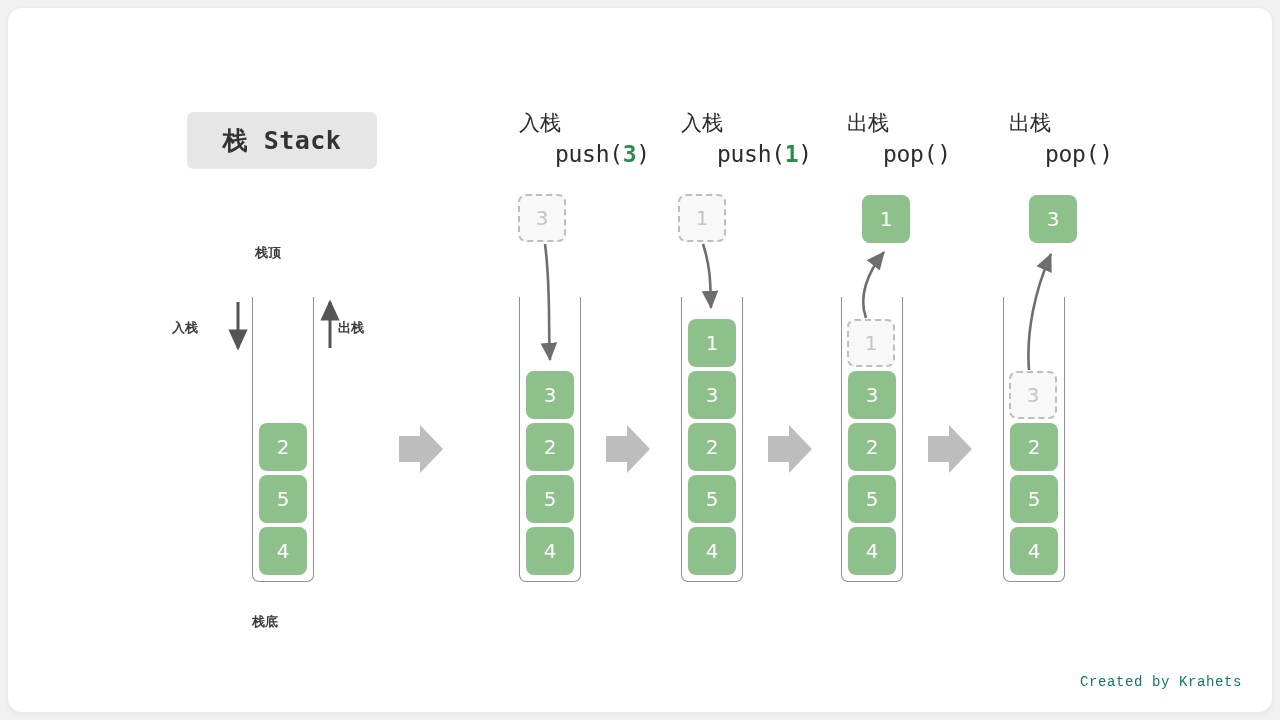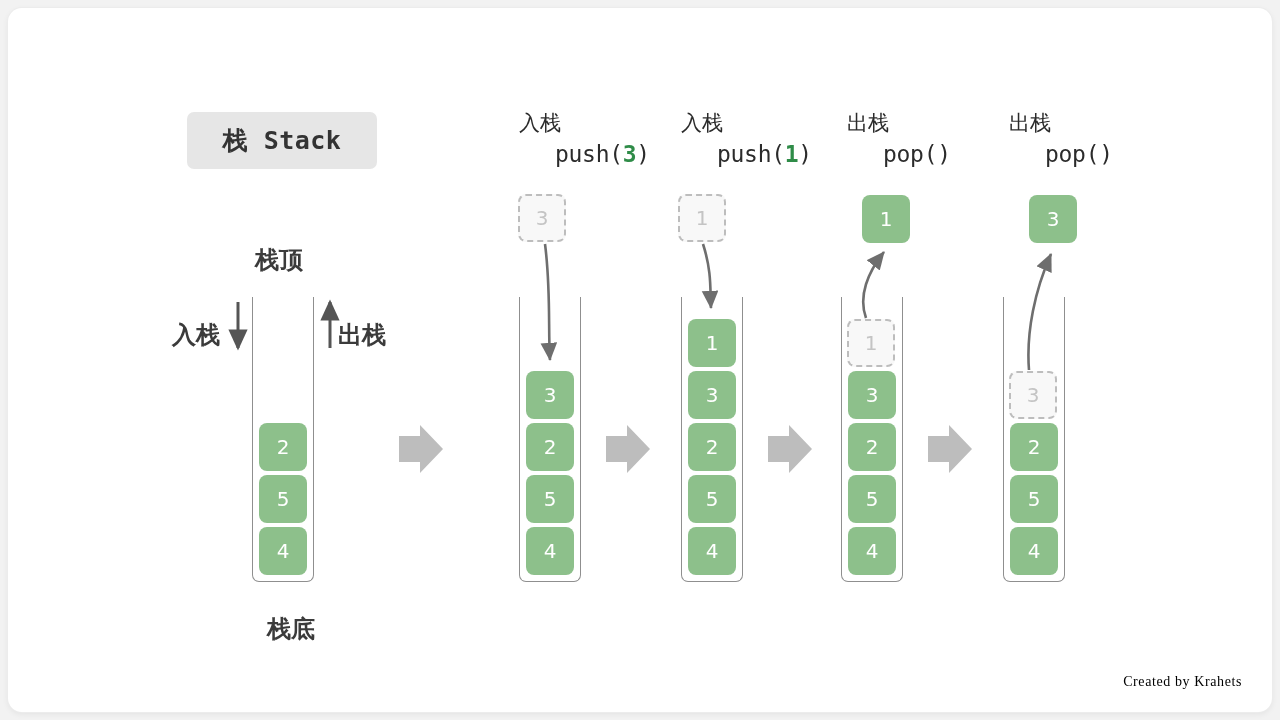--- a/index.html
+++ b/index.html
@@ -42,27 +42,27 @@
     font-family: "DejaVu Sans Mono", "Liberation Mono", monospace;
     font-size: 25px;
     font-weight: bold;
     color: #333333;
     letter-spacing: 0.5px;
   }
 
   
   .cn-label {
     position: absolute;
-    font-size: 24px;
+    font-size: 13px;
     font-weight: bold;
     color: #3b3b3b;
     white-space: nowrap;
   }
   #label-top  { left: 255px; top: 244px; }
-  #label-bottom { left: 267px; top: 613px; }
+  #label-bottom { left: 252px; top: 613px; }
   #label-push-side { left: 172px; top: 319px; }
   #label-pop-side  { left: 338px; top: 319px; }
 
   
   .col-header {
     position: absolute;
     white-space: nowrap;
     line-height: 1.45;
   }
   .col-header .cn {
@@ -125,23 +125,23 @@
     width: 1280px;
     height: 720px;
     pointer-events: none;
   }
 
   
   #watermark {
     position: absolute;
     right: 38px;
     bottom: 30px;
-    font-family: Liberation Serif, serif;
+    font-family: Liberation Mono, monospace;
     font-size: 14px;
-    color: #000000;
+    color: #0f766e;
     letter-spacing: 0.6px;
   }
 </style>
 </head>
 <body>
 
 <div id="canvas">
   <div id="card"></div>
 
   <div id="title-badge">栈 Stack</div>

